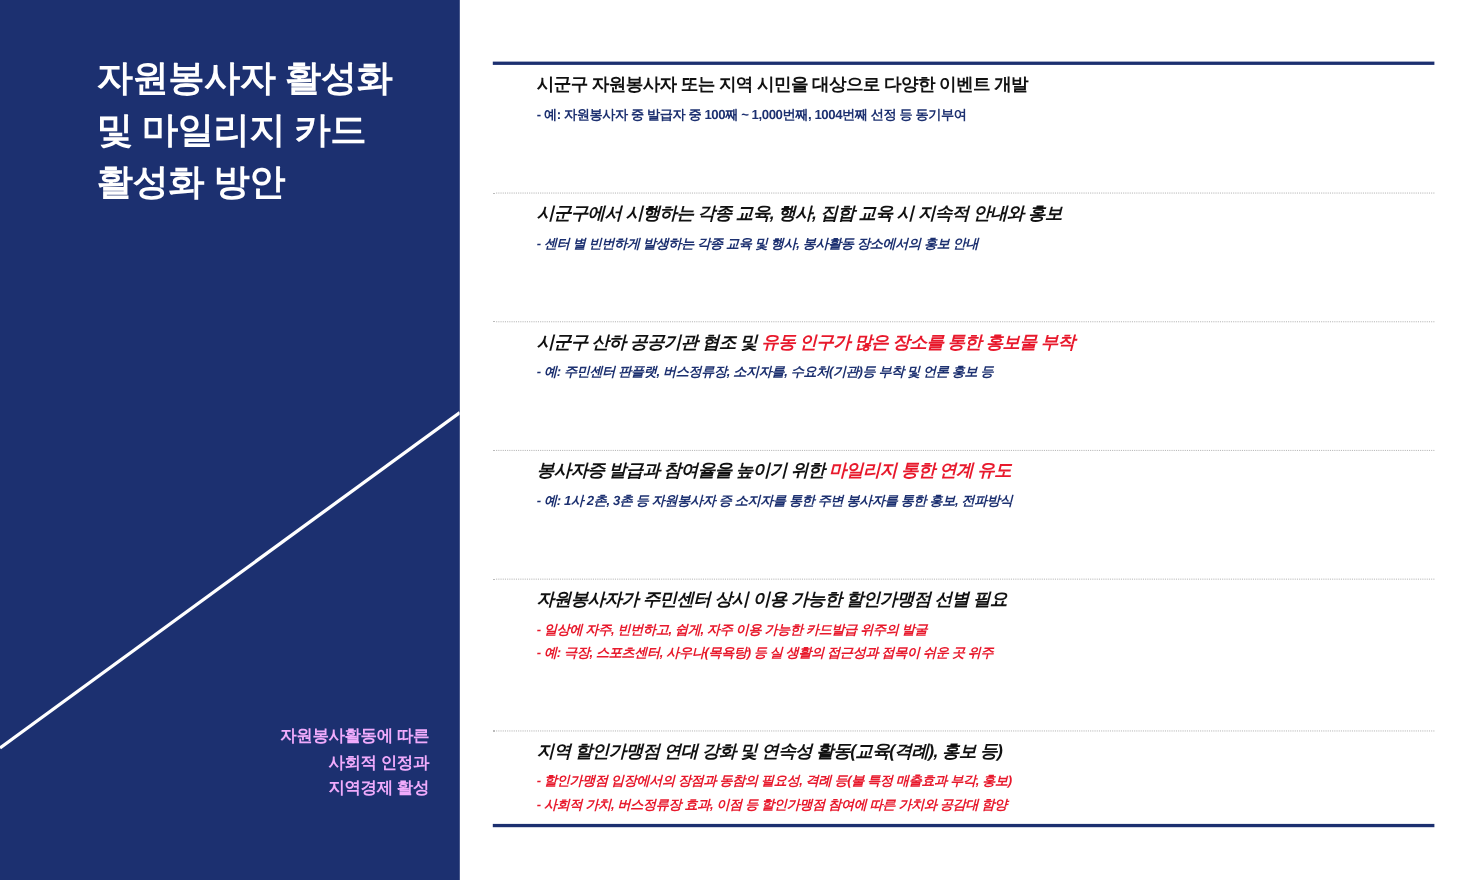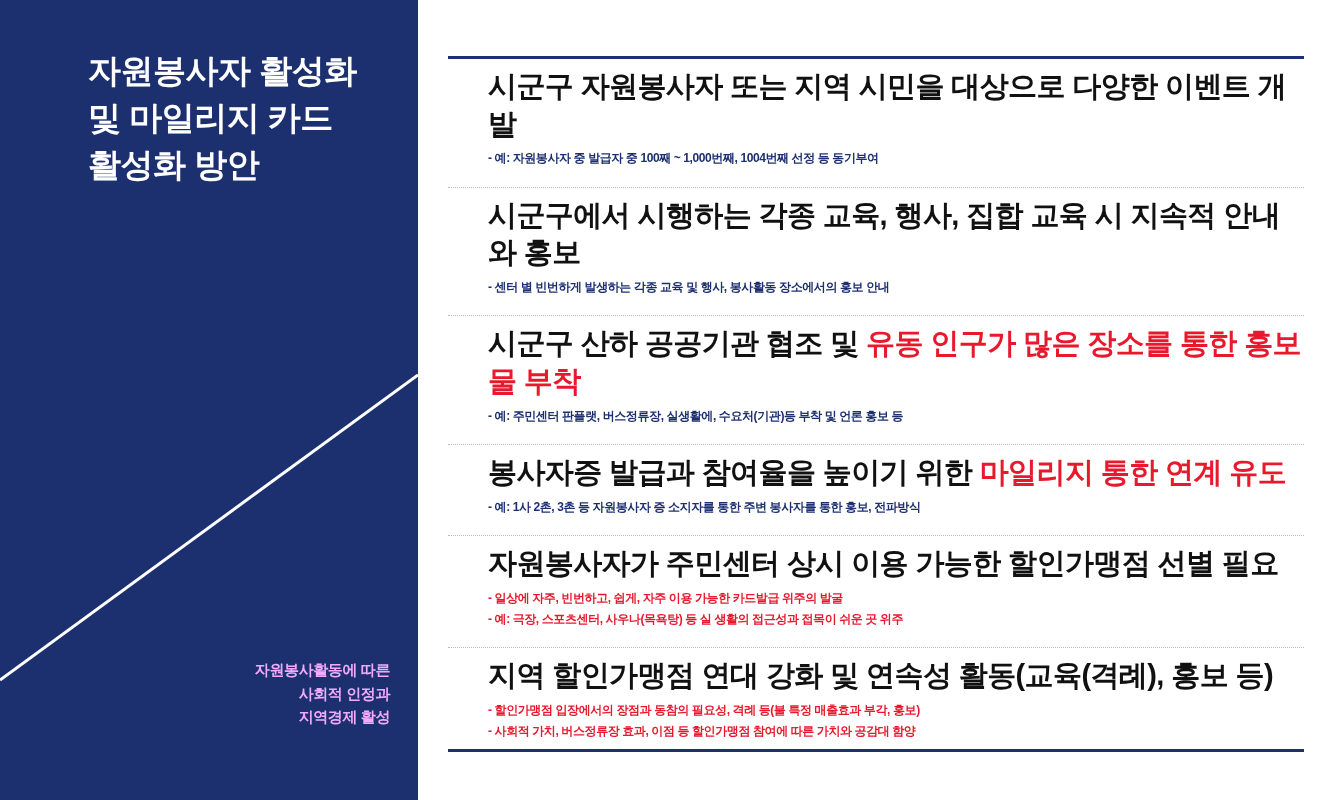--- a/index.html
+++ b/index.html
@@ -94,23 +94,24 @@
     justify-content: space-between;
     padding: 0;
   }
   .item {
     position: relative;
     padding: 9px 0 9px 40px;
     box-sizing: border-box;
   }
   .item + .item {
     border-top: 1px dotted #bbbbbb;
+    font-style: italic;
   }
   .item-heading {
-    font-size: 29px;
+    font-size: 16px;
     font-weight: bold;
     color: #111111;
     letter-spacing: -0.6px;
     line-height: 1.3;
     margin-bottom: 6px;
   }
   .item-heading .hl {
     color: #e8192c;
   }
   .bullet {
@@ -149,21 +150,21 @@
           <div class="item">
             <div class="item-heading"><span>시군구 자원봉사자 또는 지역 시민을 대상으로 다양한 이벤트 개발</span></div>
             <div class="bullet">- 예: 자원봉사자 중 발급자 중 100째 ~ 1,000번째, 1004번째 선정 등 동기부여</div>
           </div>
           <div class="item">
             <div class="item-heading"><span>시군구에서 시행하는 각종 교육, 행사, 집합 교육 시 지속적 안내와 홍보</span></div>
             <div class="bullet">- 센터 별 빈번하게 발생하는 각종 교육 및 행사, 봉사활동 장소에서의 홍보 안내</div>
           </div>
           <div class="item">
             <div class="item-heading"><span>시군구 산하 공공기관 협조 및 </span><span class="hl">유동 인구가 많은 장소를 통한 홍보물 부착</span></div>
-            <div class="bullet">- 예: 주민센터 판플랫, 버스정류장, 실생활에, 수요처(기관)등 부착 및 언론 홍보 등</div>
+            <div class="bullet">- 예: 주민센터 판플랫, 버스정류장, 소지자를, 수요처(기관)등 부착 및 언론 홍보 등</div>
           </div>
           <div class="item">
             <div class="item-heading"><span>봉사자증 발급과 참여율을 높이기 위한 </span><span class="hl">마일리지 통한 연계 유도</span></div>
             <div class="bullet">- 예: 1사 2촌, 3촌 등 자원봉사자 증 소지자를 통한 주변 봉사자를 통한 홍보, 전파방식</div>
           </div>
           <div class="item">
             <div class="item-heading"><span>자원봉사자가 주민센터 상시 이용 가능한  할인가맹점 선별 필요</span></div>
             <div class="bullet red">- 일상에 자주, 빈번하고, 쉽게, 자주 이용 가능한 카드발급 위주의 발굴</div>
             <div class="bullet red">- 예: 극장, 스포츠센터, 사우나(목욕탕) 등 실 생활의 접근성과 접목이 쉬운 곳 위주</div>
           </div>

